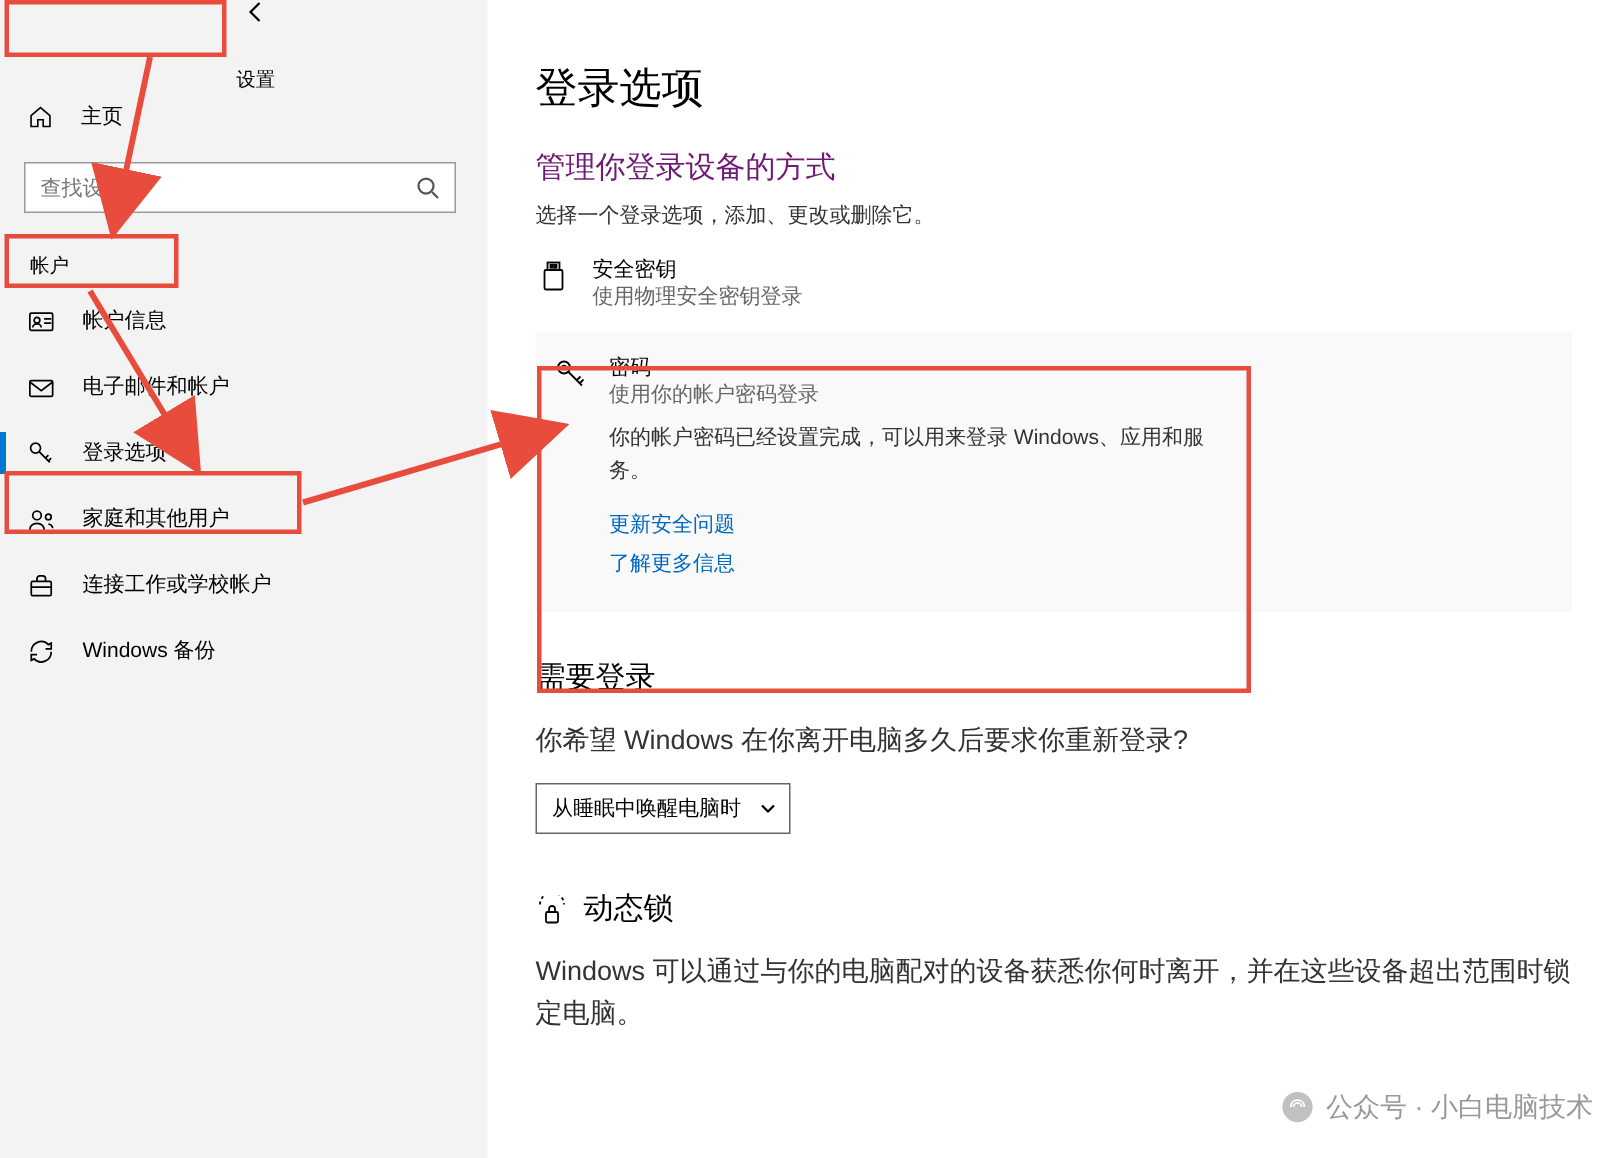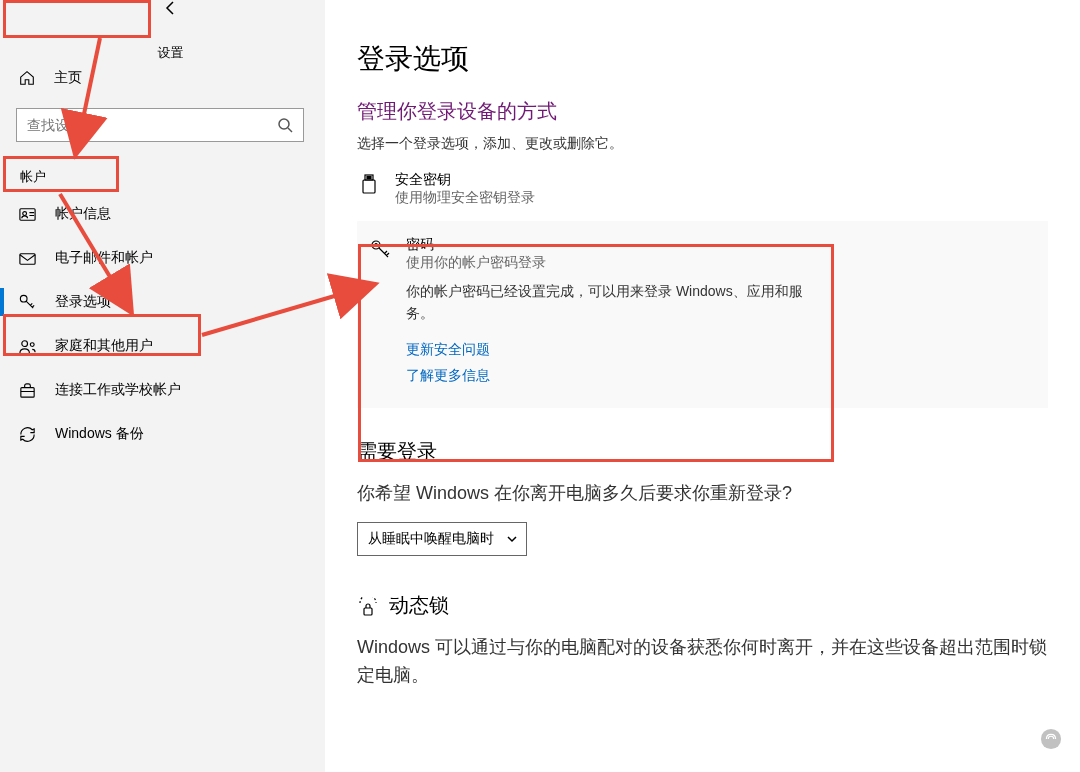--- a/index.html
+++ b/index.html
@@ -231,13 +231,14 @@
   <line x1="100" y1="38" x2="76" y2="152" stroke="#e74c3c" stroke-width="4" marker-end="url(#ah)"></line>
   <line x1="60" y1="194" x2="130" y2="310" stroke="#e74c3c" stroke-width="4" marker-end="url(#ah)"></line>
   <line x1="202" y1="335" x2="372" y2="285" stroke="#e74c3c" stroke-width="4" marker-end="url(#ah)"></line>
 </svg>
 
 <div class="watermark">
   <svg viewBox="0 0 24 24">
       <circle cx="12" cy="12" r="11"></circle>
       <path d="M7 12c0-3 2-5 5-5s5 2 5 5M9 12a3 3 0 016 0" fill="none" stroke="#fff" stroke-width="1.3"></path>
     </svg>
+  <span>公众号 · 小白电脑技术</span>
 </div>
 
 </body></html>

